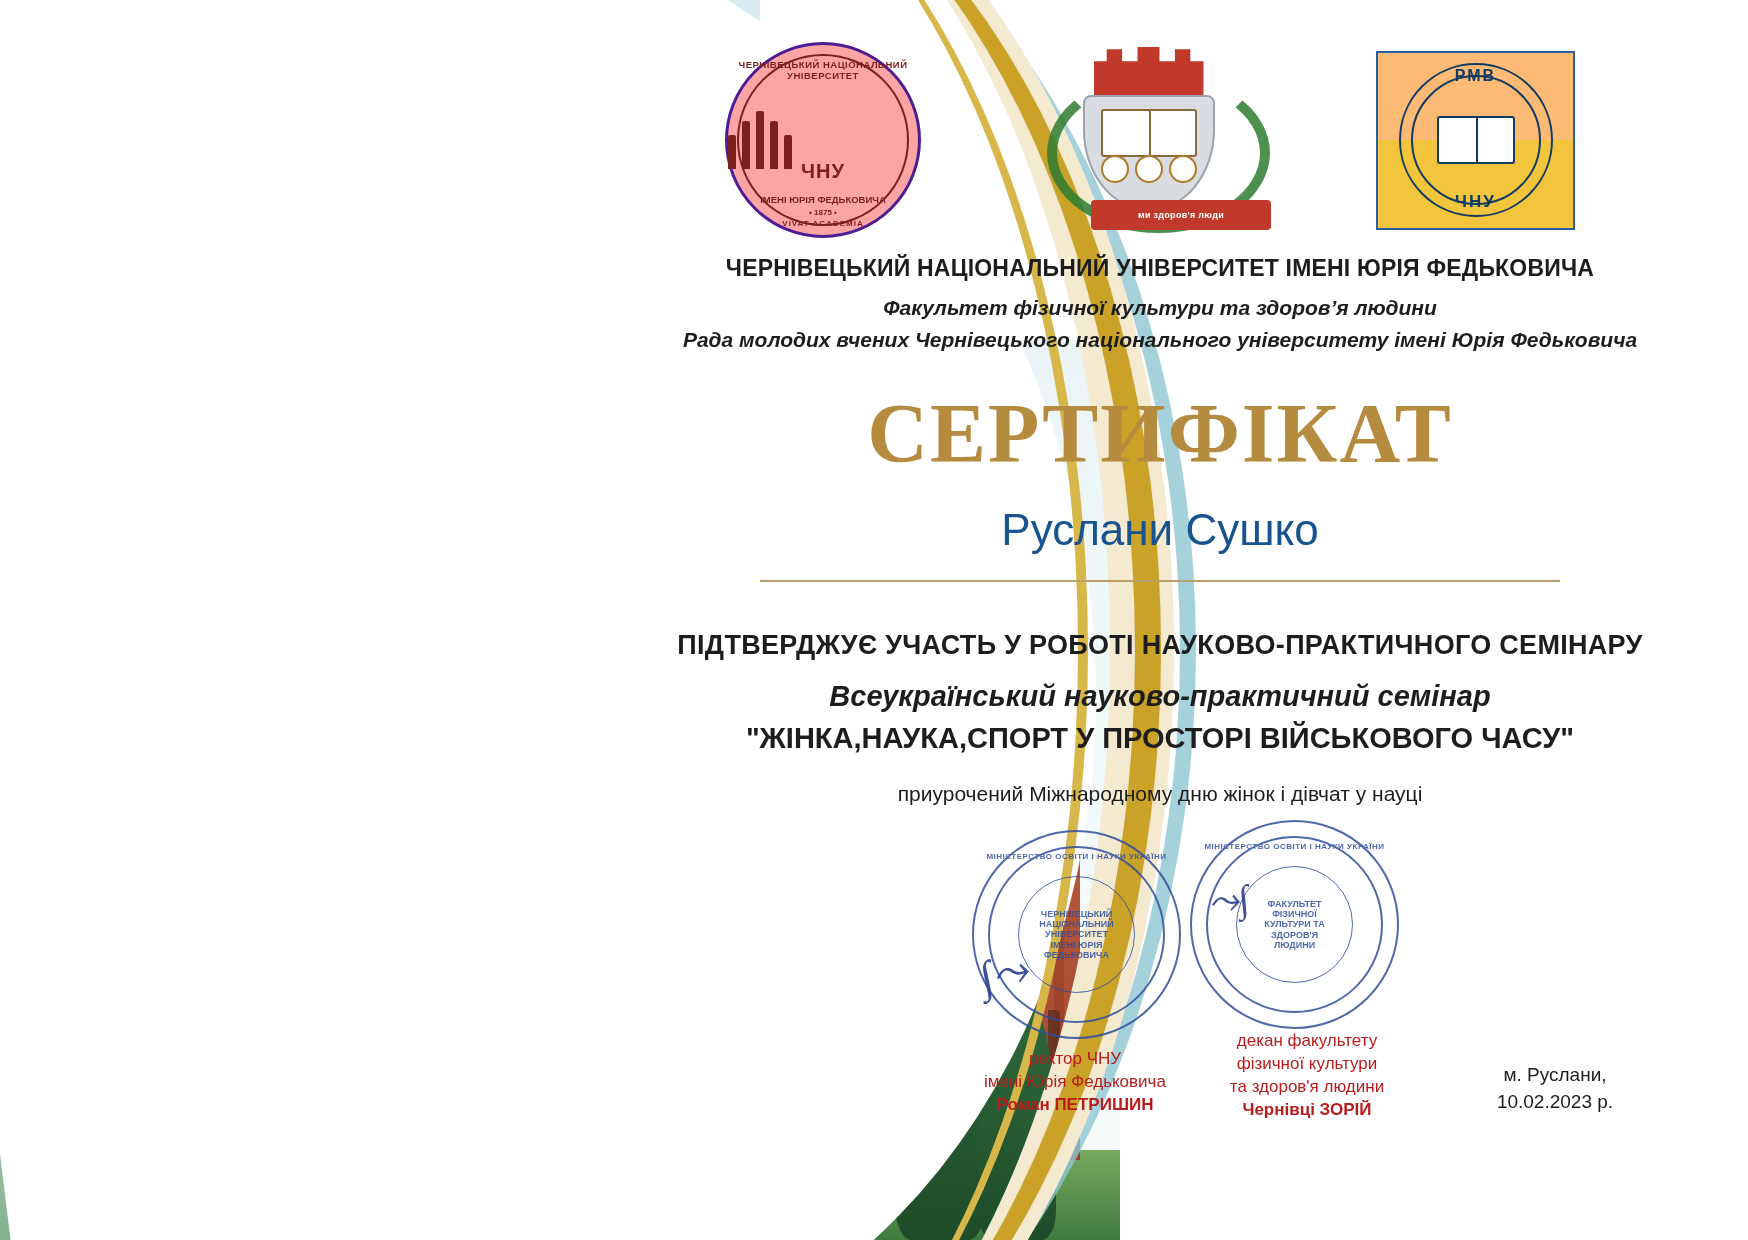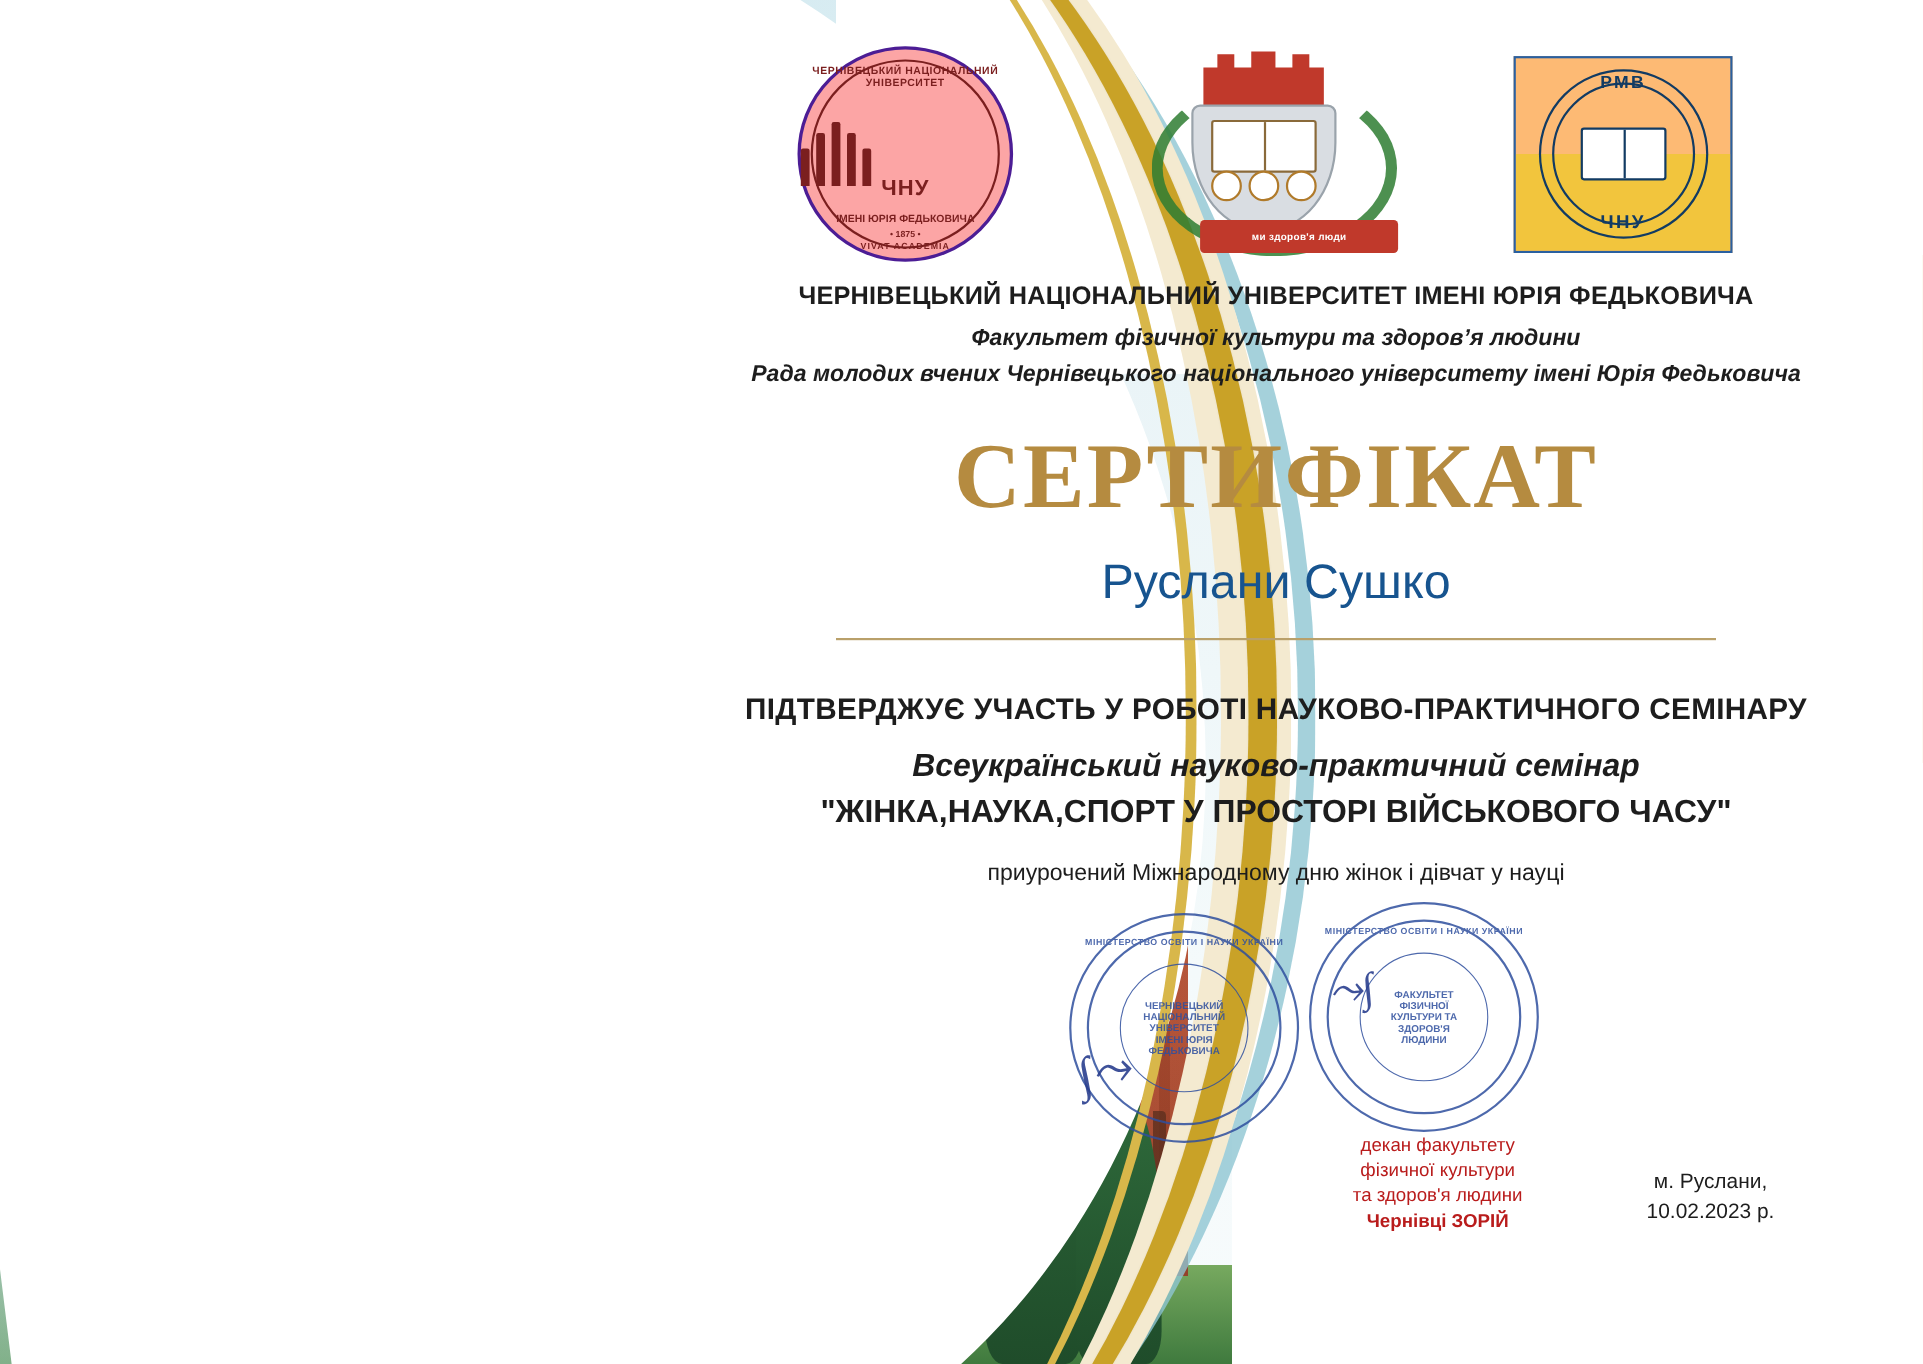--- a/index.html
+++ b/index.html
@@ -479,20 +479,25 @@
       </div>
 
       <div class="stamp stamp2">
         <div class="stamp-ring-label">МІНІСТЕРСТВО ОСВІТИ І НАУКИ УКРАЇНИ</div>
         <div class="stamp-inner">ФАКУЛЬТЕТ ФІЗИЧНОЇ КУЛЬТУРИ ТА ЗДОРОВ'Я ЛЮДИНИ</div>
       </div>
 
       <div class="signature-ink sig-ink-1">∫⤳</div>
       <div class="signature-ink sig-ink-2">⤳∫</div>
 
+      <div class="sig-caption cap1">
+        <div>ректор ЧНУ</div>
+        <div>імені Юрія Федьковича</div>
+        <div class="nm">Роман ПЕТРИШИН</div>
+      </div>
 
       <div class="sig-caption cap2">
         <div>декан факультету</div>
         <div>фізичної культури</div>
         <div>та здоров'я людини</div>
         <div class="nm">Чернівці ЗОРІЙ</div>
       </div>
 
       <div class="place">
         <div>м. Руслани,</div>

